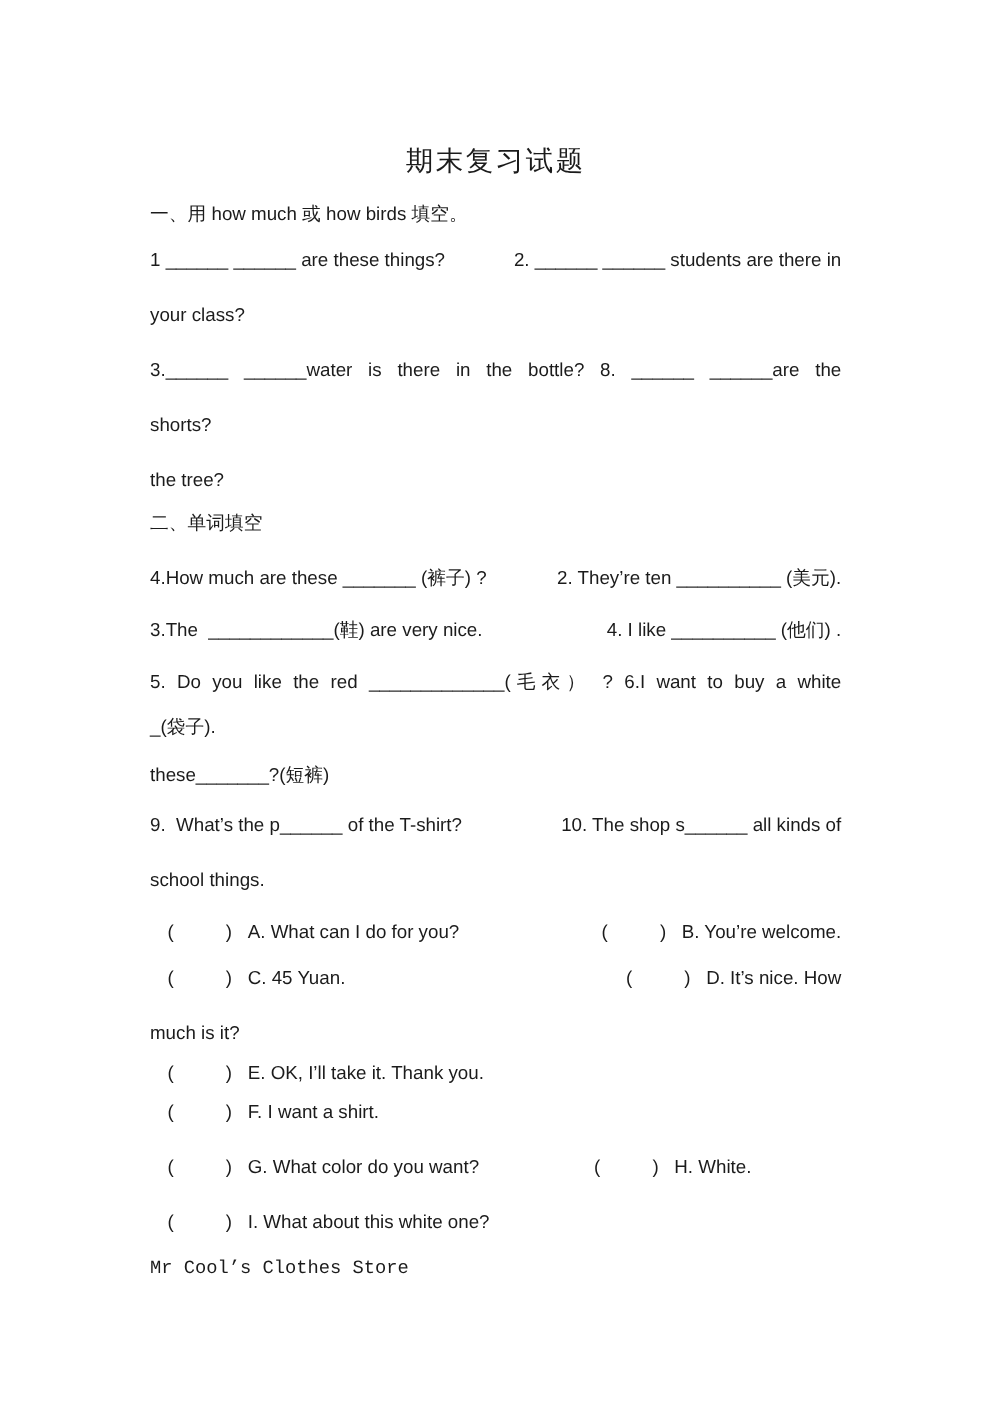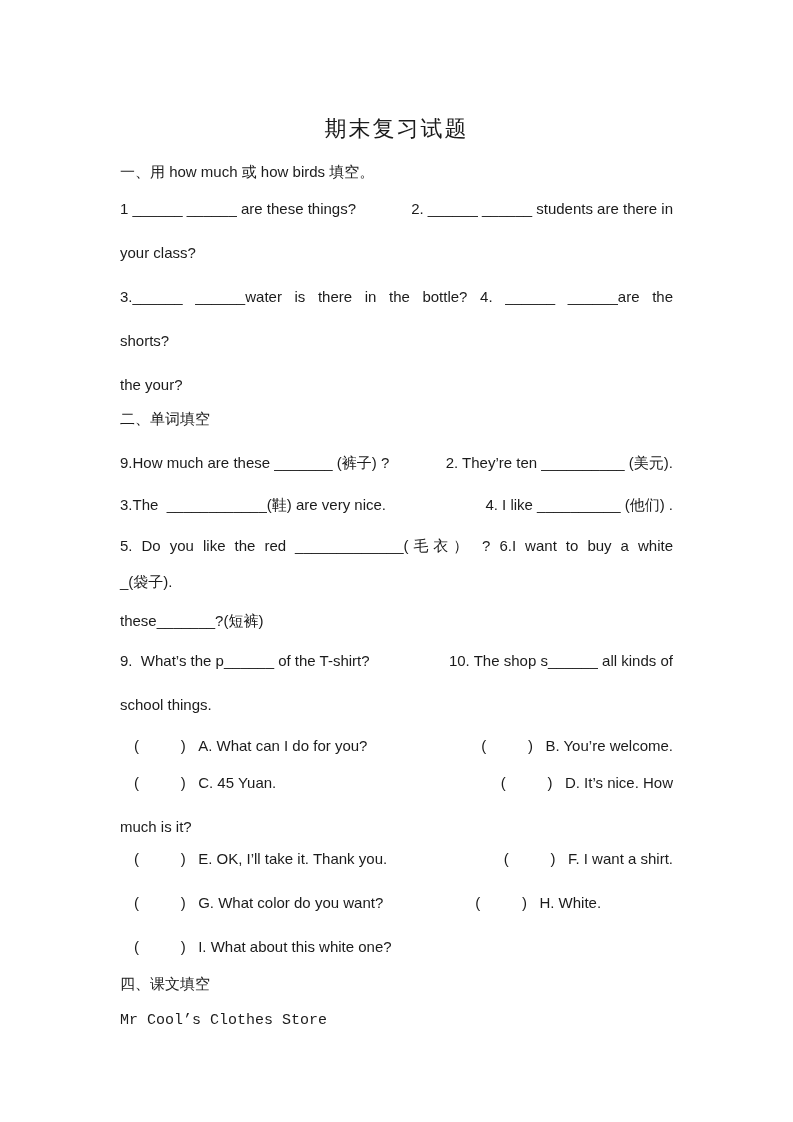--- a/index.html
+++ b/index.html
@@ -44,21 +44,21 @@
     column-gap: 92px;
   }
   .gtab > span { white-space: pre; }
   .justify {
     text-align: justify;
     text-align-last: justify;
   }
   .center { text-align: left; font-family: Liberation Mono, monospace; }
   .indent { padding-left: 14px; }
   .wide > span { word-spacing: 6px; }
-  .mt1  { margin-top: 1px; }
+  .mt1  { margin-top: 1px; flex-direction: column; }
   .mt3  { margin-top: 3px; }
   .mt5  { margin-top: 5px; }
   .mt6  { margin-top: 6px; }
   .mt8  { margin-top: 8px; }
   .mt9  { margin-top: 9px; }
   .mt10 { margin-top: 10px; }
   .mt11 { margin-top: 11px; }
   .mt12 { margin-top: 12px; }
   .mt13 { margin-top: 13px; }
   .mt16 { margin-top: 16px; }
@@ -71,29 +71,29 @@
   <div class="line title">期末复习试题</div>
 
   <div class="line mt12">一、用 how much 或 how birds 填空。</div>
 
   <div class="line flex mt6">
     <span>1 ______ ______ are these things?</span>
     <span>2. ______ ______ students are there in</span>
   </div>
   <div class="line">your class?</div>
 
-  <div class="line justify">3.______ ______water is there in the bottle? 4. ______ ______are the</div>
+  <div class="line justify">3.______ ______water is there in the bottle? 8. ______ ______are the</div>
   <div class="line">shorts?</div>
 
-  <div class="line">the your?</div>
+  <div class="line">the tree?</div>
 
   <div class="line mt3">二、单词填空</div>
 
   <div class="line flex mt13">
-    <span>9.How much are these _______ (裤子) ?</span>
+    <span>4.How much are these _______ (裤子) ?</span>
     <span>2. They’re ten __________ (美元).</span>
   </div>
 
   <div class="line flex mt11">
     <span>3.The &nbsp;____________(鞋) are very nice.</span>
     <span>4. I like __________ (他们) .</span>
   </div>
 
   <div class="line justify mt10">5. Do you like the red _____________(毛衣） ? 6.I want to buy a white</div>
   <div class="line mt5">_(袋子).</div>
@@ -125,17 +125,16 @@
 
   <div class="line gtab indent">
     <span>(&nbsp;&nbsp;&nbsp;&nbsp;&nbsp;&nbsp;&nbsp;&nbsp;&nbsp;&nbsp;)&nbsp;&nbsp;&nbsp;G. What color do you want?</span>
     <span>(&nbsp;&nbsp;&nbsp;&nbsp;&nbsp;&nbsp;&nbsp;&nbsp;&nbsp;&nbsp;)&nbsp;&nbsp;&nbsp;H. White.</span>
   </div>
 
   <div class="line indent">
     <span>(&nbsp;&nbsp;&nbsp;&nbsp;&nbsp;&nbsp;&nbsp;&nbsp;&nbsp;&nbsp;)&nbsp;&nbsp;&nbsp;I. What about this white one?</span>
   </div>
 
-  <div class="line mt6">四、课文填空</div>
 
   <div class="line center mt6">Mr Cool’s Clothes Store</div>
 
 </div>
 
 </body></html>

